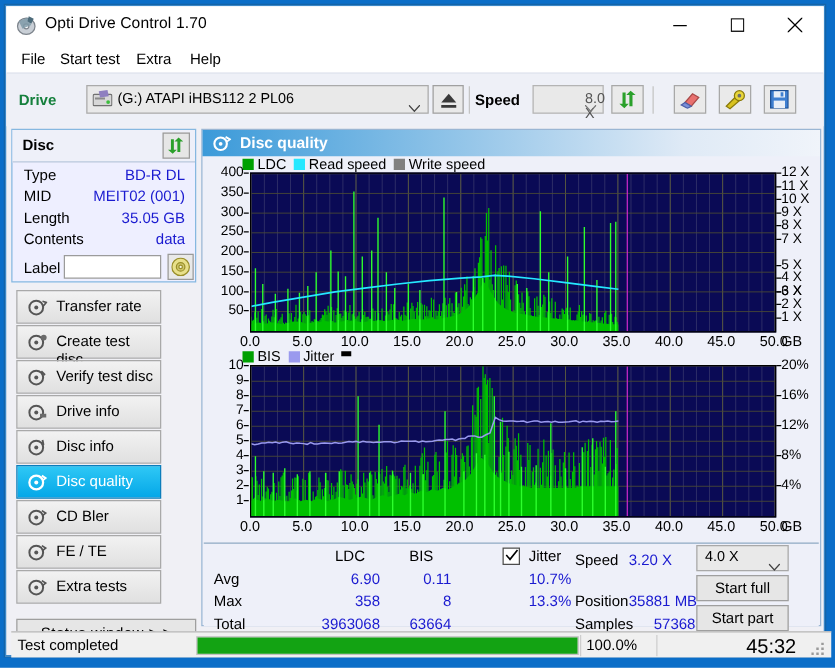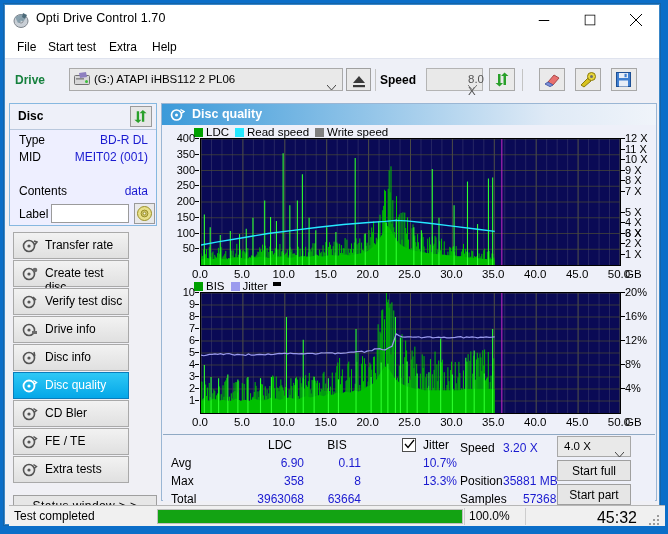--- a/index.html
+++ b/index.html
@@ -263,20 +263,24 @@
         </div>
       </div>
 
       <div class="drow" style="top:29px">
         <span class="k">Type</span>
         <span class="v">BD-R DL</span>
       </div>
       <div class="drow" style="top:46px">
         <span class="k">MID</span>
         <span class="v">MEIT02 (001)</span>
+      </div>
+      <div class="drow" style="top:63px">
+        <span class="k">Length</span>
+        <span class="v">35.05 GB</span>
       </div>
       <div class="drow" style="top:80px">
         <span class="k">Contents</span>
         <span class="v">data</span>
       </div>
 
       <div id="label-row">
         <span class="k">Label</span>
         <input id="label-input" type="text" placeholder="" style="">
         <div id="label-disc-btn">

